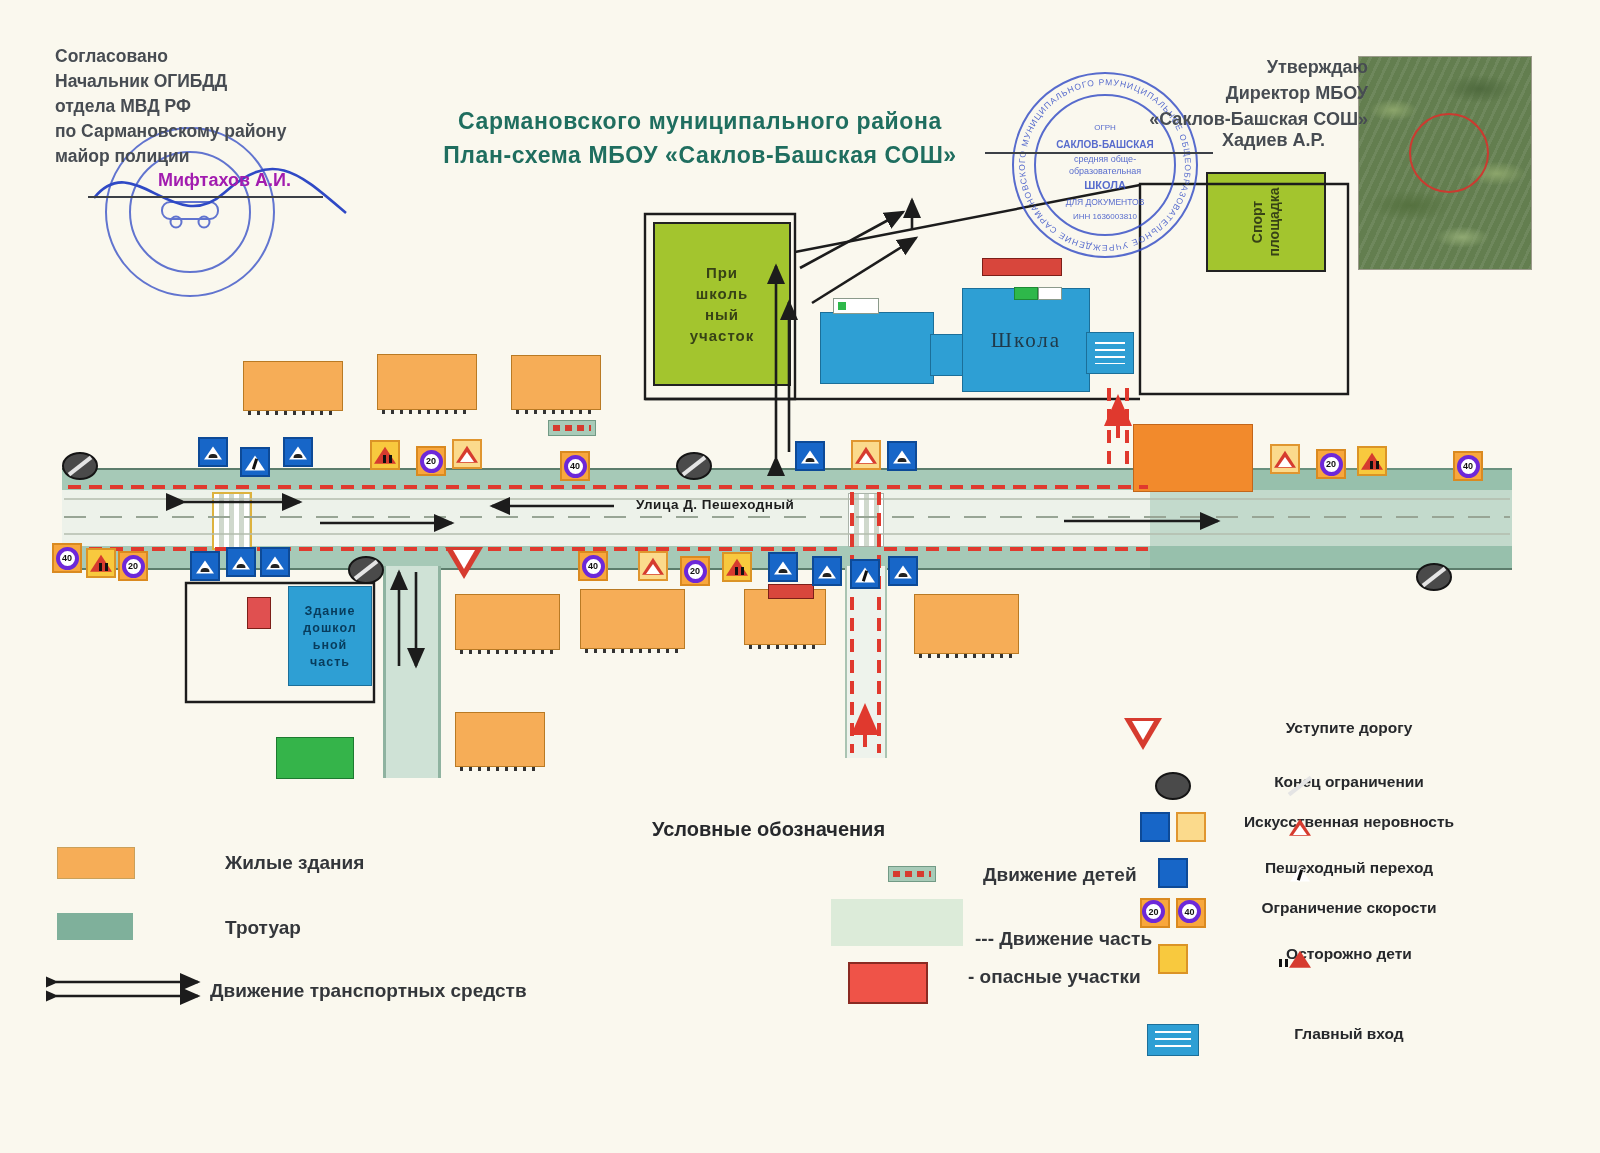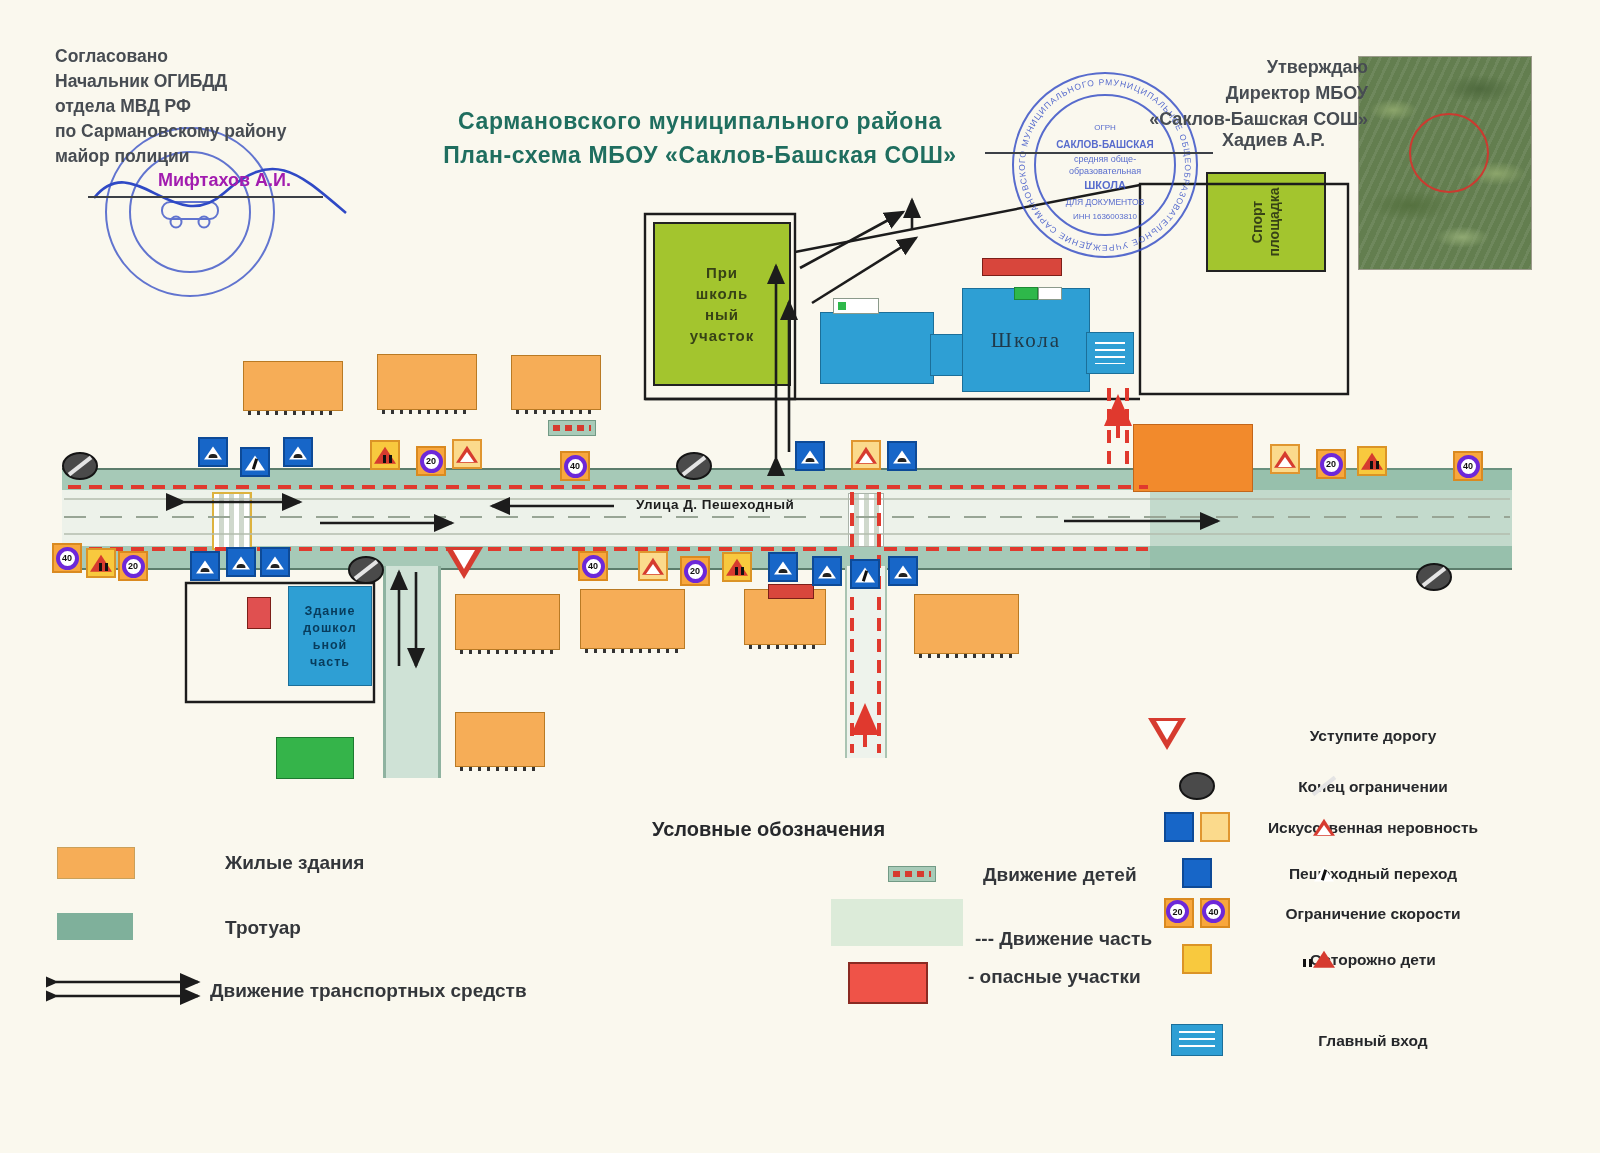--- a/index.html
+++ b/index.html
@@ -149,21 +149,21 @@
   .lbl-tr{left:225px;top:917px;}
   .lbl-dts{left:210px;top:980px;}
   .leg-arrows{left:46px;top:972px;z-index:2;}
   .dm-legend{left:888px;top:866px;}
   .lbl-dd{left:983px;top:864px;}
   .sw-pale{left:831px;top:899px;width:132px;height:47px;background:#dcebd9;}
   .lbl-pc{left:975px;top:928px;}
   .sw-red{left:848px;top:962px;width:76px;height:38px;background:#ef5348;border:2px solid #8a2a22;}
   .lbl-ou{left:968px;top:966px;}
 
-  .lr-row{position:absolute;left:1148px;width:352px;display:flex;align-items:center;z-index:4;}
+  .lr-row{position:absolute;left:1124px;width:352px;display:flex;align-items:flex-start;z-index:4;}
   .lr-ico{width:98px;display:flex;align-items:center;justify-content:center;gap:6px;flex:0 0 98px;}
   .lr-lab{flex:1;text-align:center;font-size:15.5px;font-weight:bold;color:#26282b;line-height:19px;}
 </style>
 </head>
 <body>
 
 <div id="page">
 
   <div class="abs appr-left">
     <div>Согласовано</div>

